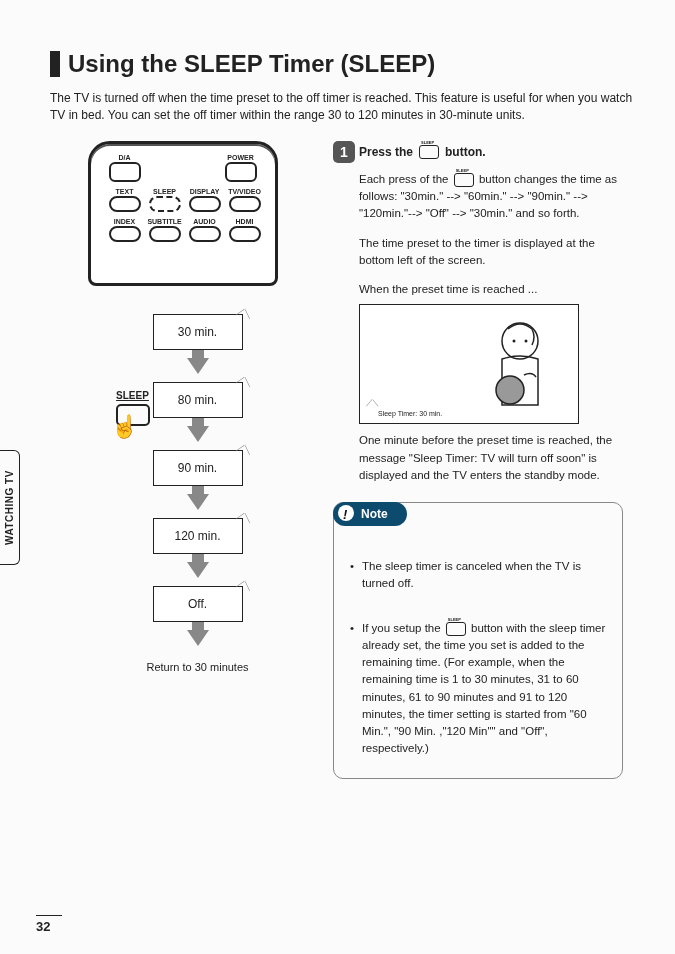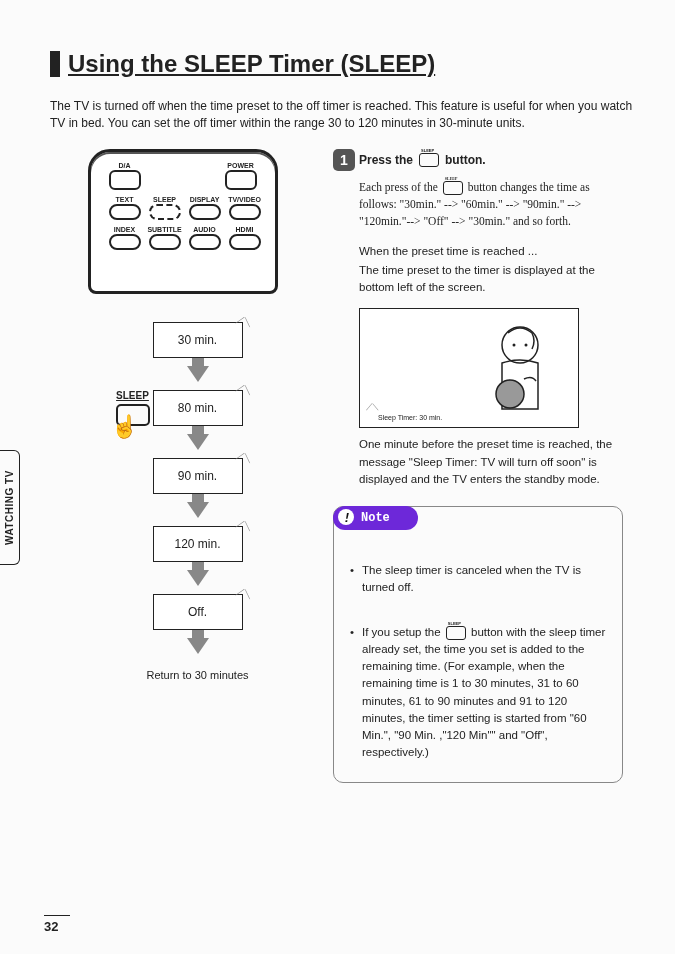--- a/index.html
+++ b/index.html
@@ -13,24 +13,23 @@
     overflow: hidden;
   }
   .page {
     padding: 50px 35px 30px 50px;
     position: relative;
     height: 100%;
   }
   .title {
     font-size: 24px;
     font-weight: bold;
-    margin-bottom: 20px;
-    display: flex;
-    align-items: center;
-    text-decoration: underline;
+    margin-bottom: 12px;
+    display: flex;
+    align-items: center;
   }
   .title-bar {
     display: inline-block;
     width: 10px;
     height: 26px;
     background: #222;
     margin-right: 8px;
   }
   .intro {
     font-size: 12px;
@@ -184,21 +183,21 @@
     position: absolute;
     font-size: 4px;
     top: -6px; left: 1px;
     font-weight: bold;
   }
   .para {
     font-size: 11.5px;
     line-height: 1.5;
     margin: 0 0 12px 26px;
   }
-  .para.nobind { margin-left: 26px; font-family: Liberation Serif, serif; }
+  .para.nobind { margin-left: 26px; }
   .illustration {
     width: 220px;
     height: 120px;
     border: 1.5px solid #222;
     margin: 6px 0 8px 26px;
     position: relative;
     background: #fff;
   }
   .ill-caption {
     position: absolute;
@@ -225,27 +224,26 @@
     border-radius: 10px;
     padding: 28px 12px 12px;
     margin-top: 18px;
     position: relative;
     font-size: 11.5px;
     line-height: 1.5;
   }
   .note-tab {
     position: absolute;
     top: -1px; left: -1px;
-    background: #6d28d9;
+    background: #0c4a6e;
     color: #fff;
     border-radius: 14px 14px 14px 14px;
-    padding: 3px 28px 3px 28px;
+    padding: 3px 19px 3px 28px;
     font-size: 12px;
     font-weight: bold;
-    font-family: Liberation Mono, monospace;
   }
   .note-tab::before {
     content: "";
     position: absolute;
     left: 5px; top: 3px;
     width: 16px; height: 16px;
     border-radius: 50%;
     background: #fff;
   }
   .note-tab::after {
@@ -276,21 +274,21 @@
   }
   .side-tab span {
     transform: rotate(-90deg);
     font-size: 10px;
     white-space: nowrap;
     font-weight: bold;
     letter-spacing: 0.5px;
   }
   .page-num {
     position: absolute;
-    left: 44px;
+    left: 36px;
     bottom: 20px;
     font-size: 13px;
     font-weight: bold;
     border-top: 1.5px solid #222;
     padding-top: 3px;
     width: 26px;
   }
 </style>
 </head>
 <body>
@@ -401,22 +399,22 @@
         <span>button.</span>
       </div>
 
 
       <p class="para nobind">
         <span>Each press of the</span>
         <span class="btn-icon"></span>
         <span>button changes the time as follows: "30min." --&gt; "60min." --&gt; "90min." --&gt; "120min."--&gt; "Off" --&gt; "30min." and so forth.</span>
       </p>
 
+      <p class="para">The time preset to the timer is displayed at the bottom left of the screen.</p>
       <p class="para" style="margin-bottom:2px">When the preset time is reached ...</p>
-      <p class="para">The time preset to the timer is displayed at the bottom left of the screen.</p>
 
       <div class="illustration">
         <span class="ill-spark">⟋⟍</span>
         <span class="ill-caption">Sleep Timer: 30 min.</span>
         <svg class="ill-person" viewBox="0 0 90 100">
           <circle cx="50" cy="26" r="18" fill="none" stroke="#222" stroke-width="1.5"></circle>
           <path d="M38 14 Q50 4 62 14 Q66 22 62 30" fill="none" stroke="#222" stroke-width="1.5"></path>
           <circle cx="44" cy="26" r="1.5" fill="#222"></circle>
           <circle cx="56" cy="26" r="1.5" fill="#222"></circle>
           <path d="M32 44 Q50 38 68 44 L68 90 L32 90 Z" fill="none" stroke="#222" stroke-width="1.5"></path>

